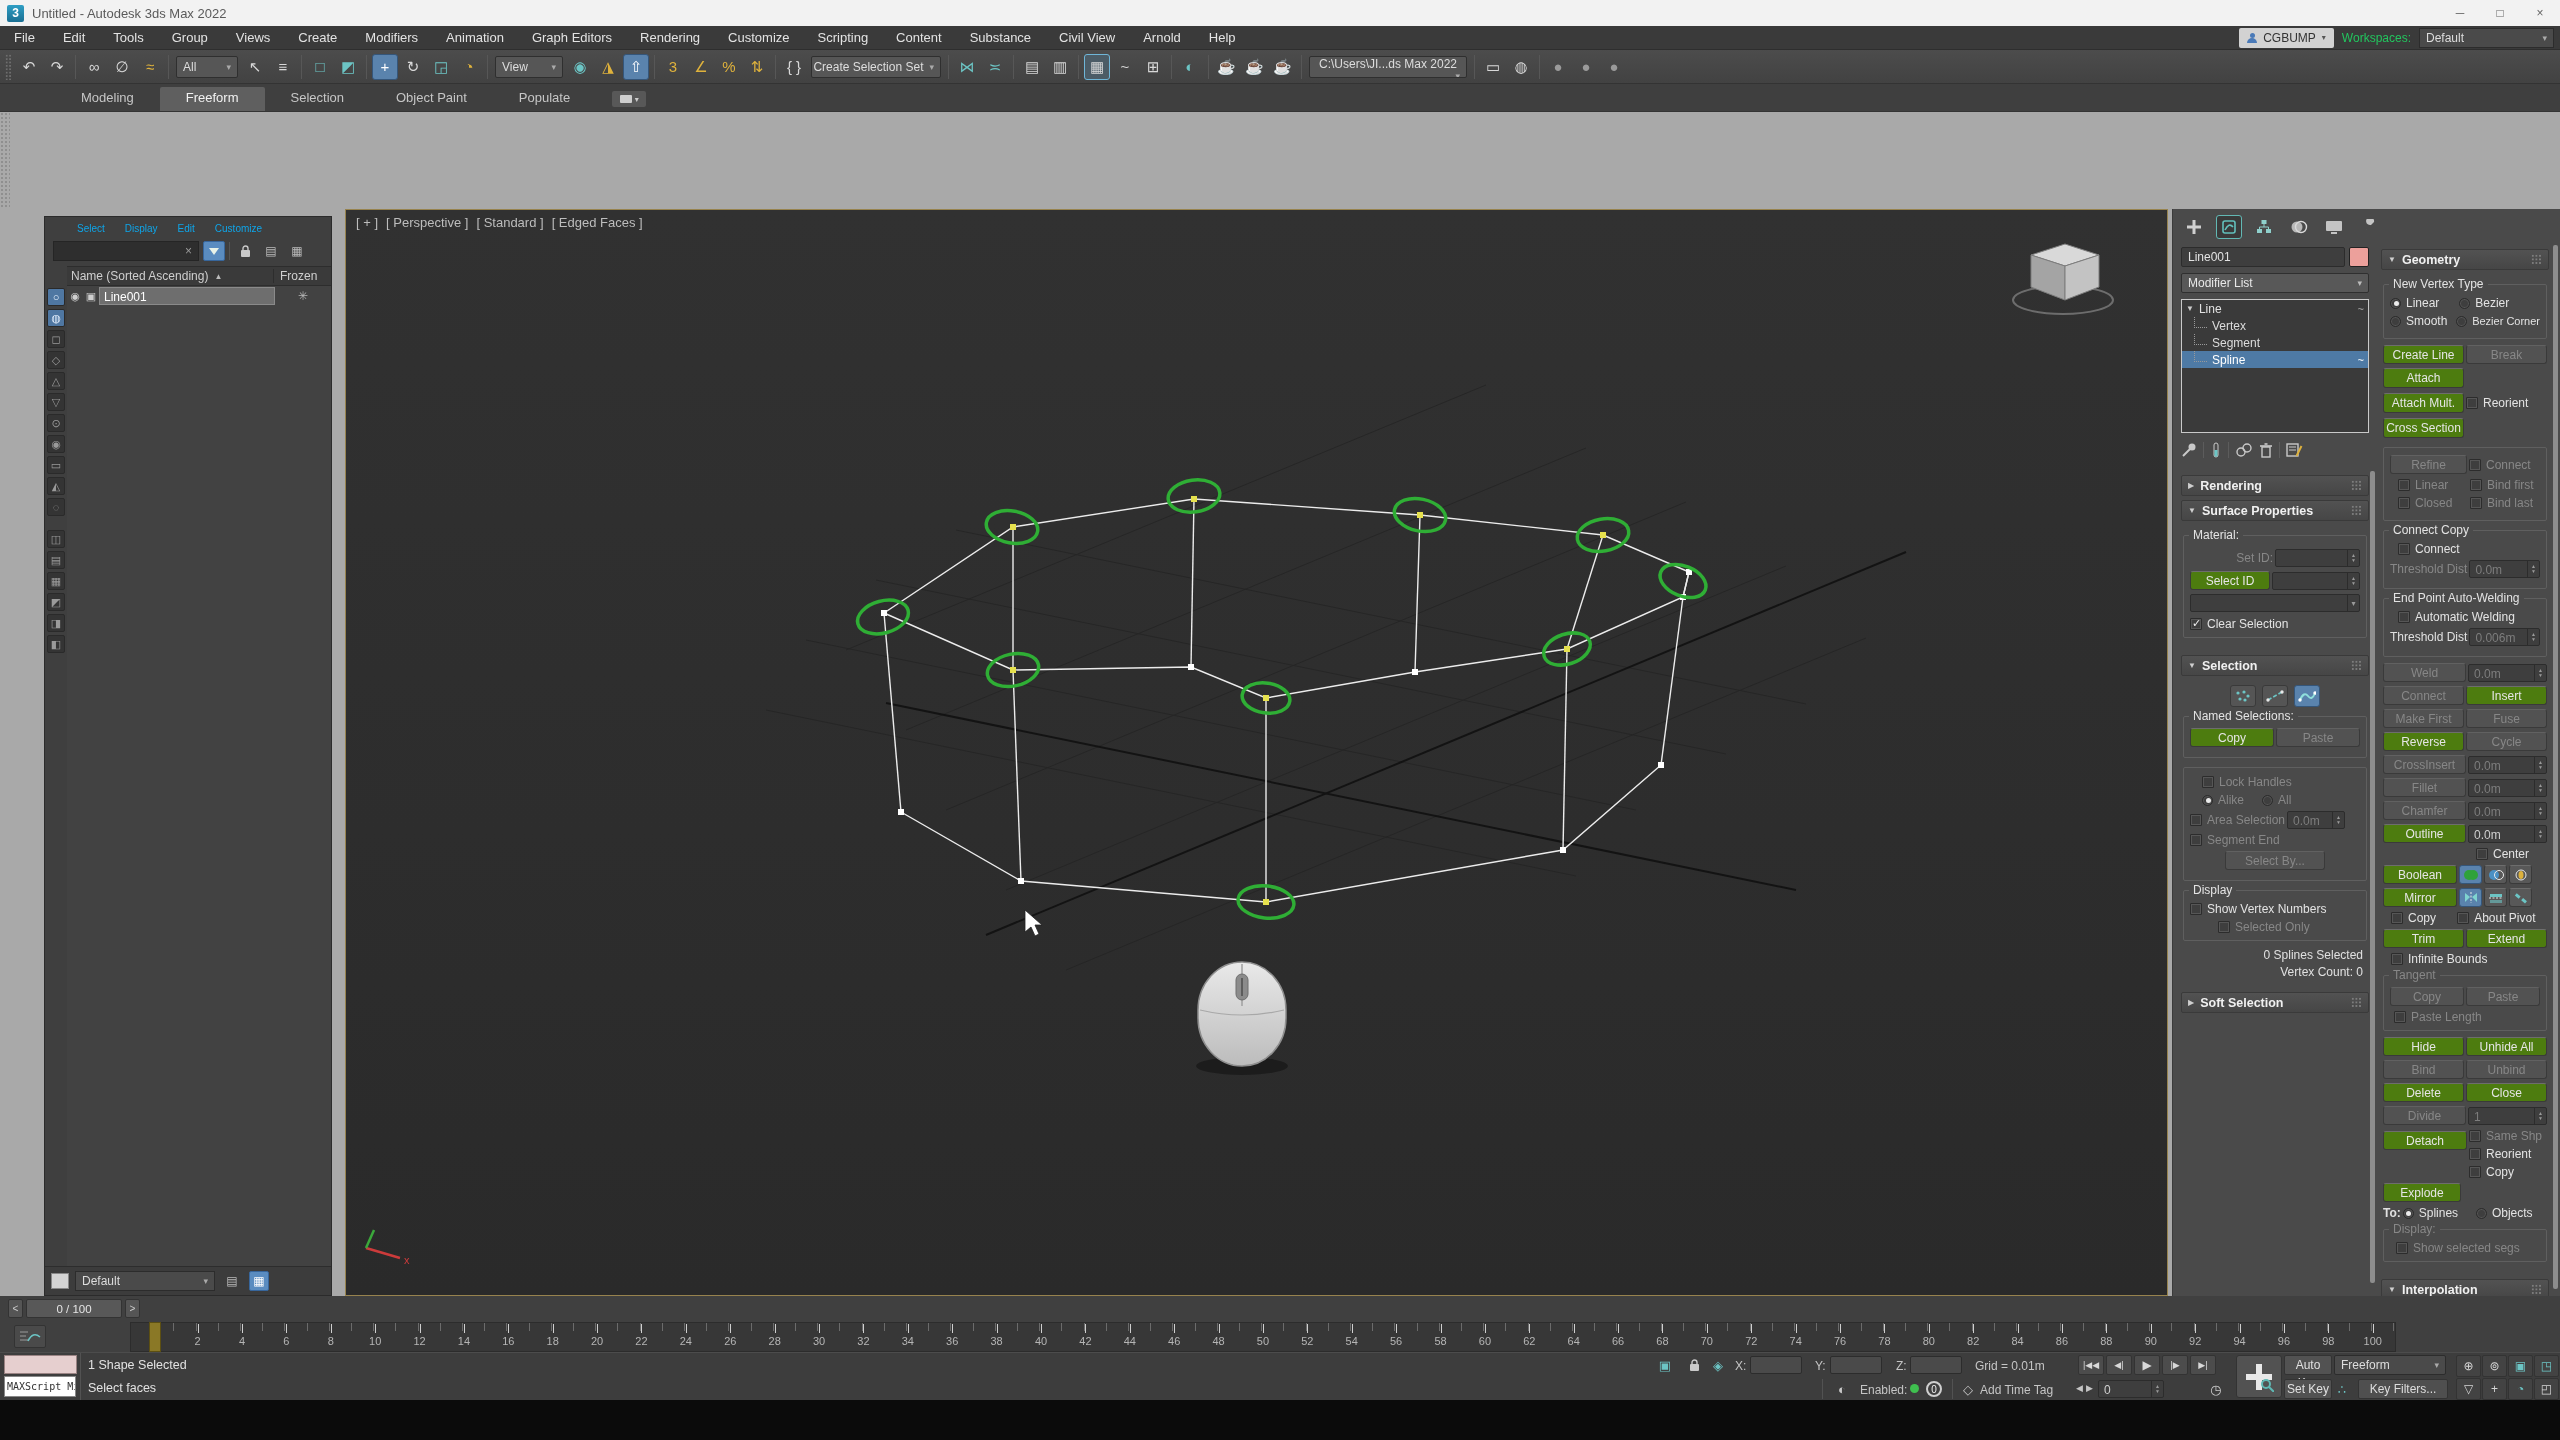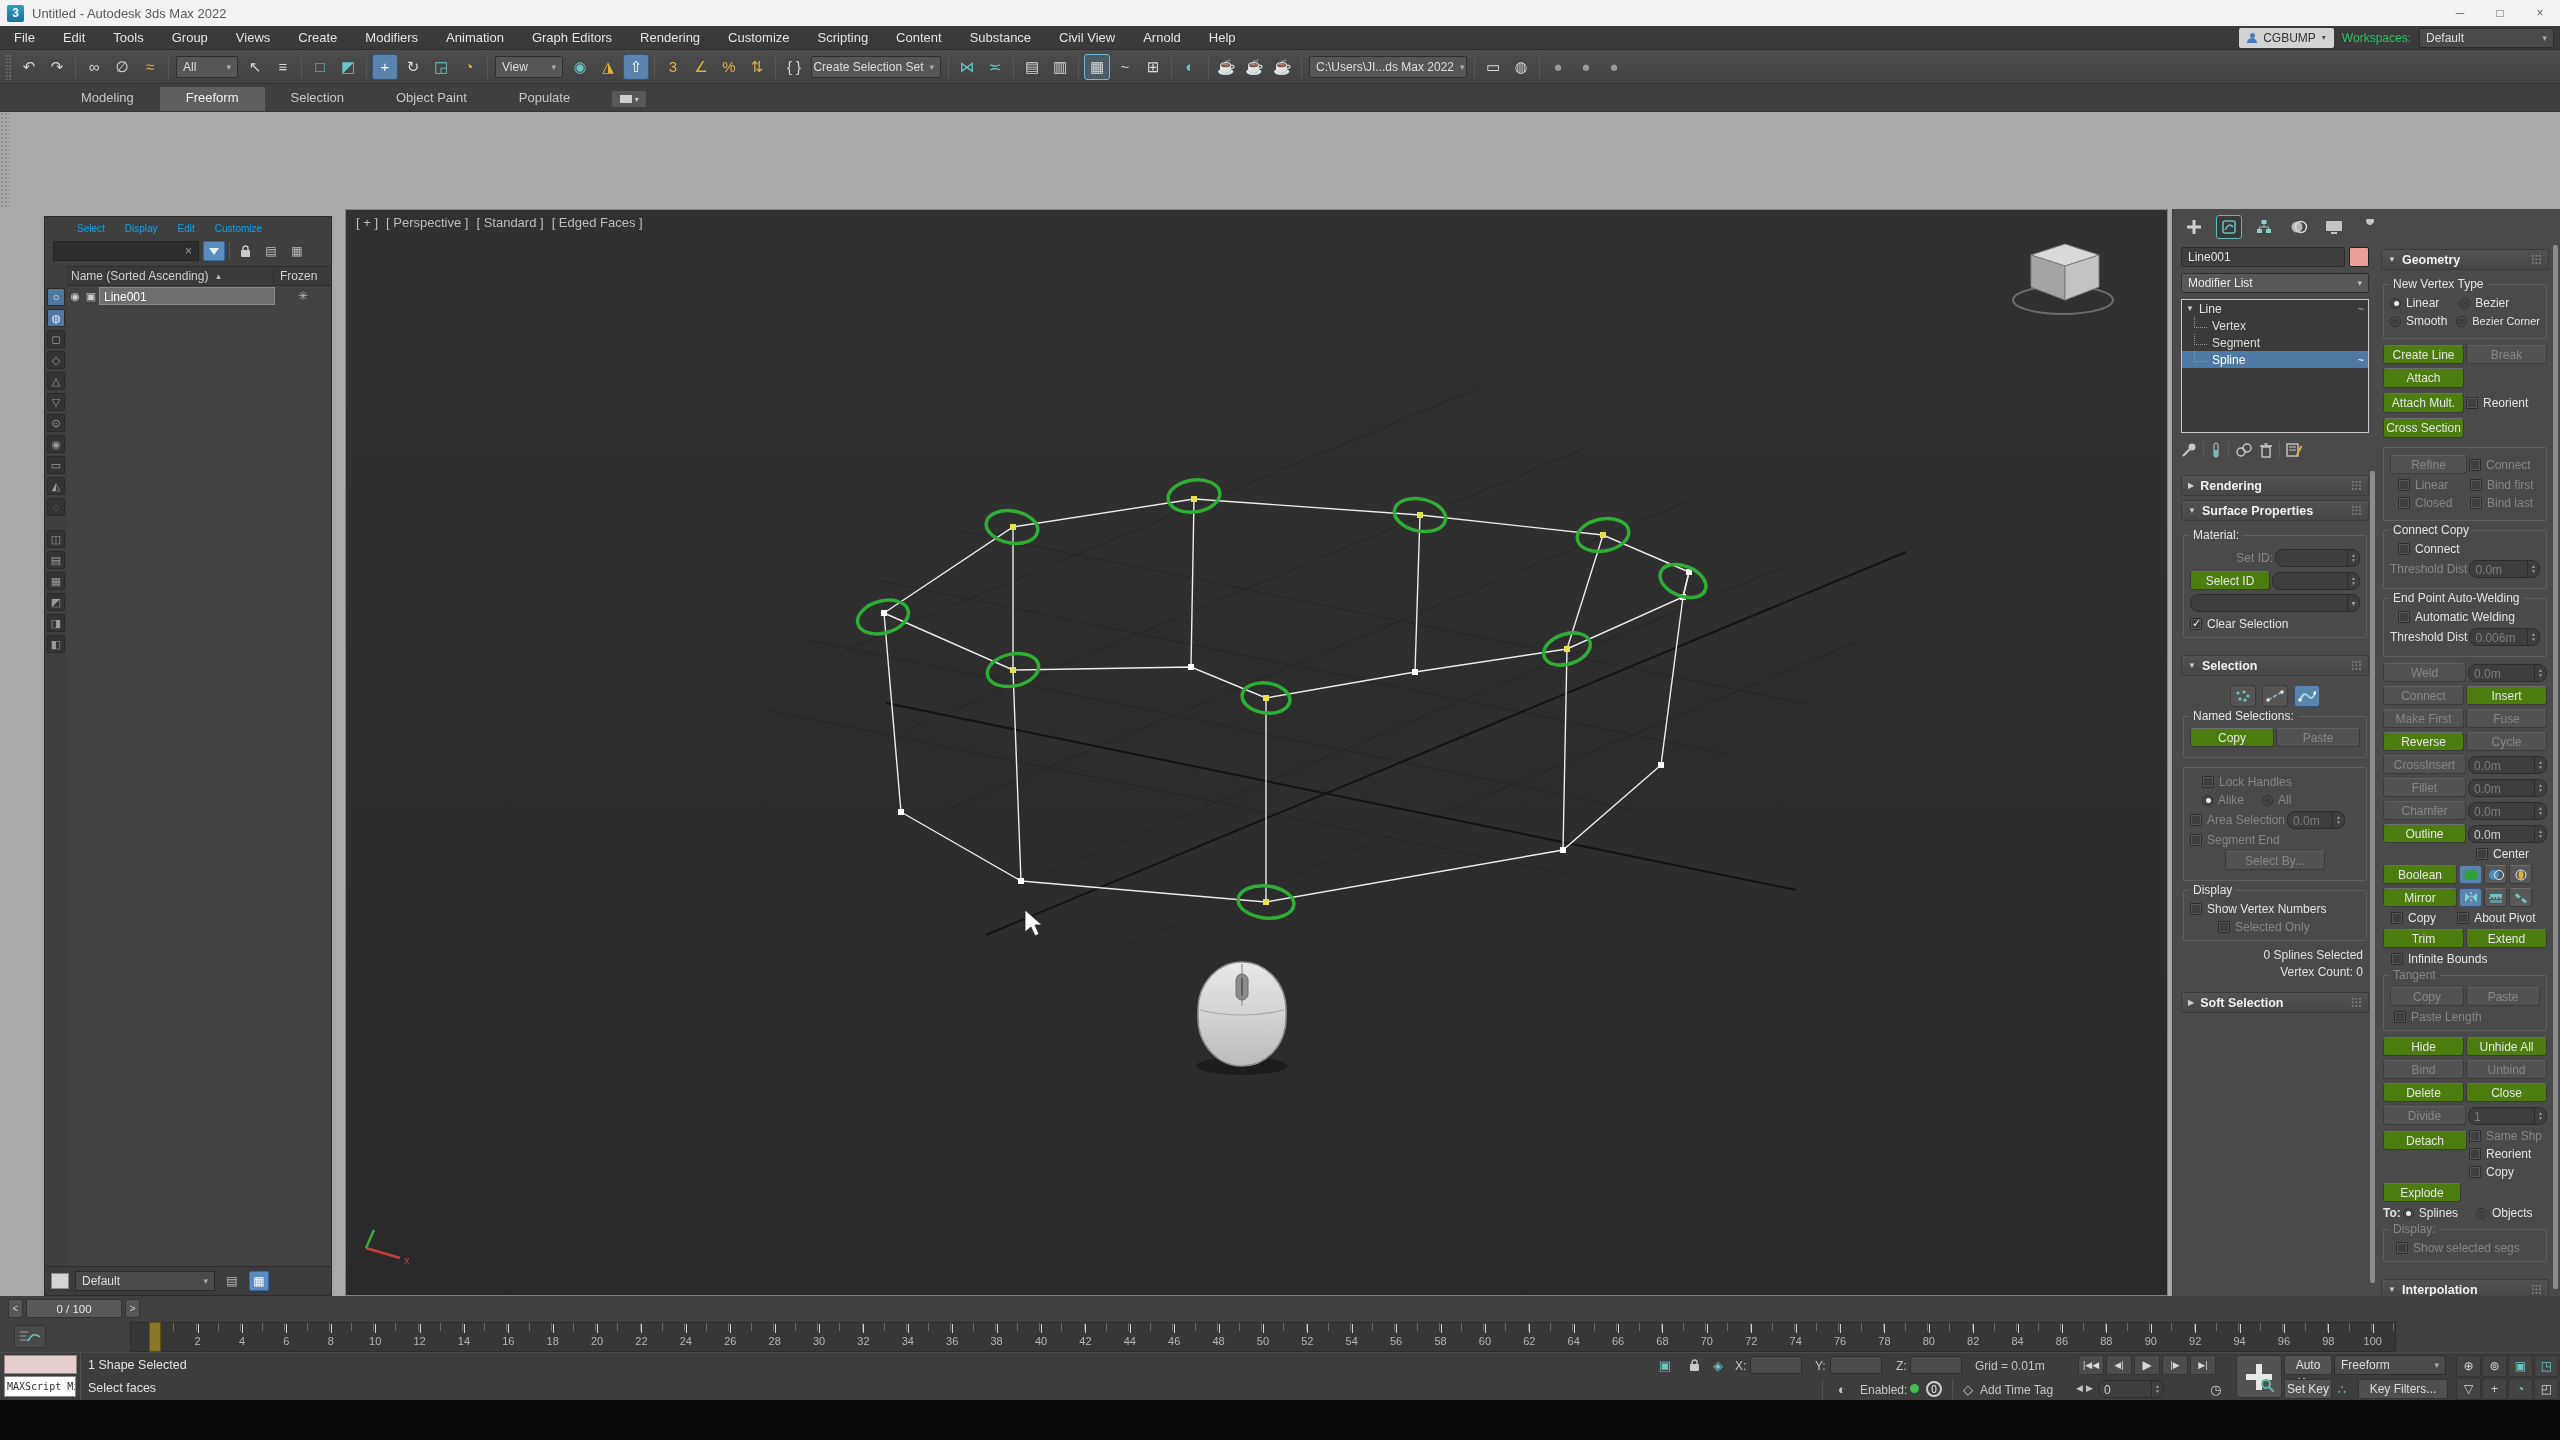--- a/index.html
+++ b/index.html
@@ -110,21 +110,21 @@
        text-align:center;color:#e5e5e5;font-size:12px;padding:0 2px;white-space:nowrap;overflow:hidden}
   .btn.dis{color:#878787;background:#525252;border-top-color:#616161}
   .chk{display:flex;align-items:center;gap:5px;color:#e3e3e3;font-size:12px;white-space:nowrap}
   .chk .box{width:12px;height:12px;background:#3e3e3e;border:1px solid #2c2c2c;box-shadow:inset 0 0 0 1px #565656;border-radius:1px;position:relative;flex:none}
   .chk.checked .box::after{content:"✓";position:absolute;left:1px;top:-2px;color:#f0f0f0;font-size:11px}
   .chk.dis{color:#878787}
   .radio{display:flex;align-items:center;gap:5px;color:#e3e3e3;font-size:12px;white-space:nowrap}
   .radio .cir{width:11px;height:11px;border-radius:50%;background:#3e3e3e;border:1px solid #2c2c2c;box-shadow:inset 0 0 0 1px #565656;position:relative;flex:none}
   .radio.on .cir::after{content:"";position:absolute;left:2.5px;top:2.5px;width:5px;height:5px;border-radius:50%;background:#ececec}
   .radio.dis{color:#878787}
-  .spin{flex:1;display:flex;background:#3e3e3e;border:1px solid #2c2c2c;height:18px;border-radius:8px;align-items:stretch;min-width:0}
+  .spin{flex:1;display:flex;background:#3e3e3e;border:1px solid #2c2c2c;height:18px;border-radius:2px;align-items:stretch;min-width:0}
   .spin .v{flex:1;padding:2px 0 0 5px;font-size:12px;color:#cfcfcf;white-space:nowrap;overflow:hidden}
   .spin.dis .v{color:#7d7d7d}
   .spin .ar{width:12px;border-left:1px solid #2c2c2c;display:flex;flex-direction:column;align-items:center;justify-content:center;color:#9a9a9a;font-size:5px;line-height:5px;gap:1px}
   .grp{border:1px solid #5f5f5f;border-radius:2px;margin:9px 0 6px;padding:5px 6px 6px;position:relative}
   .grp>.gt{position:absolute;top:-8px;left:5px;background:#4a4a4a;padding:0 4px;font-size:12px;color:#e3e3e3;white-space:nowrap}
   .grp.dis>.gt{color:#878787}
   .lbl{font-size:12px;color:#e0e0e0;white-space:nowrap}
   .lbl.dis{color:#878787}
   .ibtn{width:23px;height:19px;background:#585858;border:1px solid #3a3a3a;border-top-color:#6d6d6d;border-radius:3px;display:flex;align-items:center;justify-content:center}
   .ibtn.active{background:#5a83ad;border-color:#35567a}
@@ -268,21 +268,21 @@
       <div class="ticon outline">▦</div>
       <div class="ticon">~</div>
       <div class="ticon">⊞</div>
       <div class="tsep"></div>
       <div class="ticon c-t">◐</div>
       <div class="tsep"></div>
       <div class="ticon c-y">☕</div>
       <div class="ticon c-t">☕</div>
       <div class="ticon c-y">☕</div>
       <div class="tsep"></div>
-      <div class="tfield" style="width: 158px;">
+      <div class="tfield" style="width: 158px; flex-direction: column;">
         <span>C:\Users\JI...ds Max 2022</span>
         <div class="cv">▾</div>
       </div>
       <div class="tsep"></div>
       <div class="ticon">▭</div>
       <div class="ticon">◍</div>
       <div class="tsep"></div>
       <div class="ticon c-g">●</div>
       <div class="ticon c-g">●</div>
       <div class="ticon c-g">●</div>

